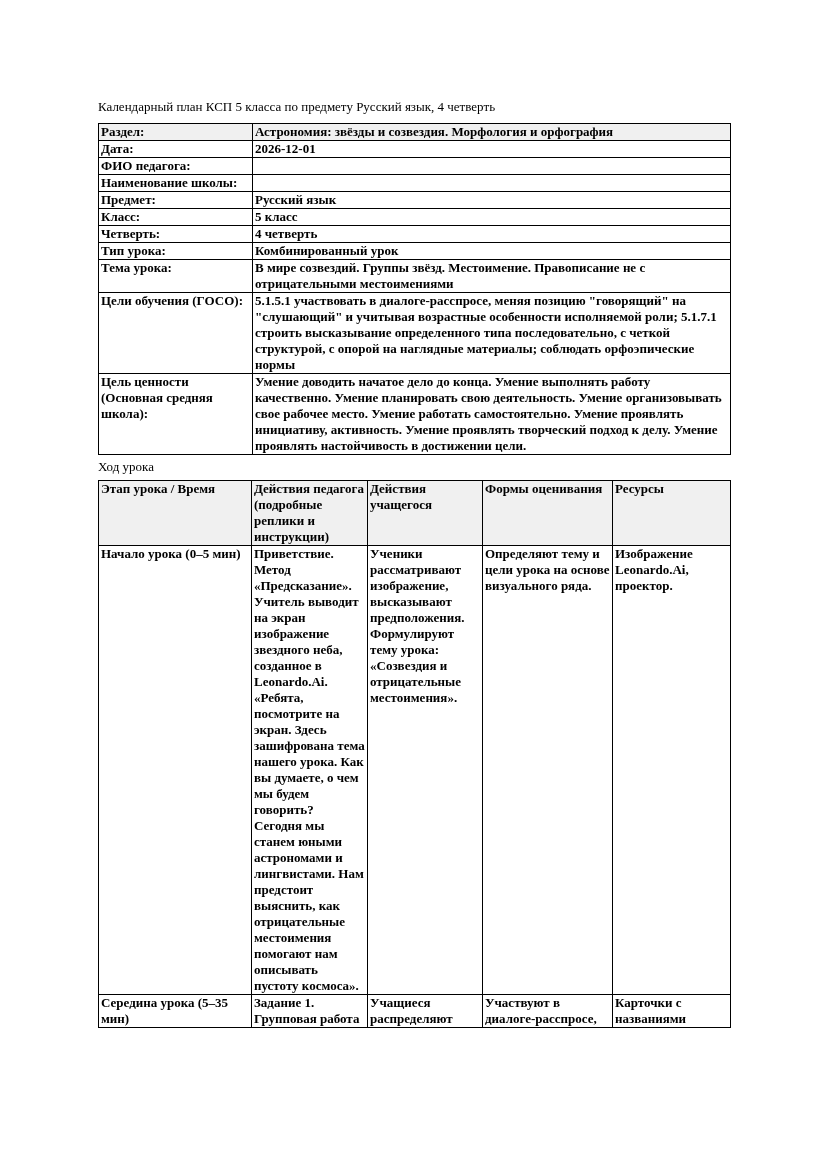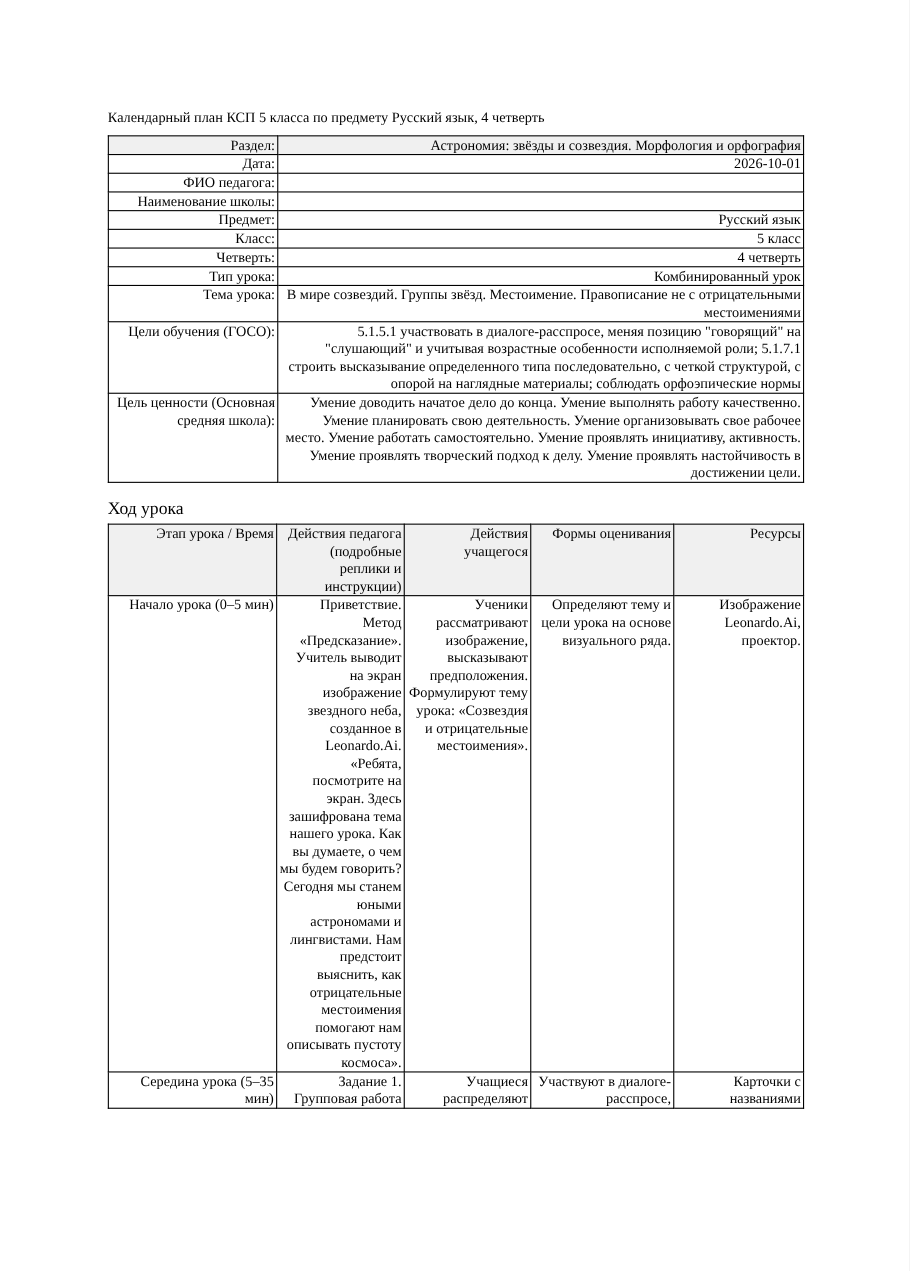--- a/index.html
+++ b/index.html
@@ -28,31 +28,31 @@
   }
   table {
     border-collapse: collapse;
     table-layout: fixed;
     width: 632px;
   }
   td, th {
     border: 1px solid #000000;
     font-size: 13px;
     line-height: 16px;
-    font-weight: normal;
-    text-align: right;
+    font-weight: bold;
+    text-align: left;
     vertical-align: top;
     padding: 0 2px;
     word-wrap: break-word;
   }
   .shaded { background: #f0f0f0; }
   .section-heading {
-    font-size: 16px;
+    font-size: 13px;
     line-height: 16px;
-    margin-top: 16px;
+    margin-top: 4px;
     margin-bottom: 5px;
   }
 </style>
 </head>
 <body>
 
 <div class="page">
   <div class="content">
 
     <div class="doc-title">Календарный план КСП 5 класса по предмету Русский язык, 4 четверть</div>
@@ -62,21 +62,21 @@
         <col style="width:154px">
         <col style="width:478px">
       </colgroup>
       <tbody>
         <tr class="shaded">
           <td>Раздел:</td>
           <td>Астрономия: звёзды и созвездия. Морфология и орфография</td>
         </tr>
         <tr>
           <td>Дата:</td>
-          <td>2026-10-01</td>
+          <td>2026-12-01</td>
         </tr>
         <tr>
           <td>ФИО педагога:</td>
           <td></td>
         </tr>
         <tr>
           <td>Наименование школы:</td>
           <td></td>
         </tr>
         <tr>

